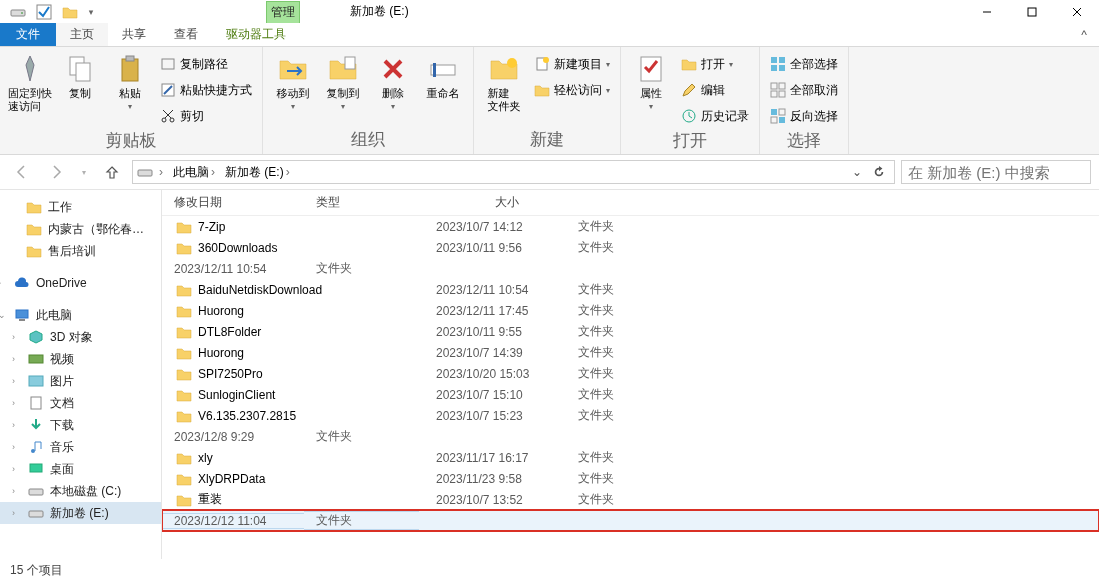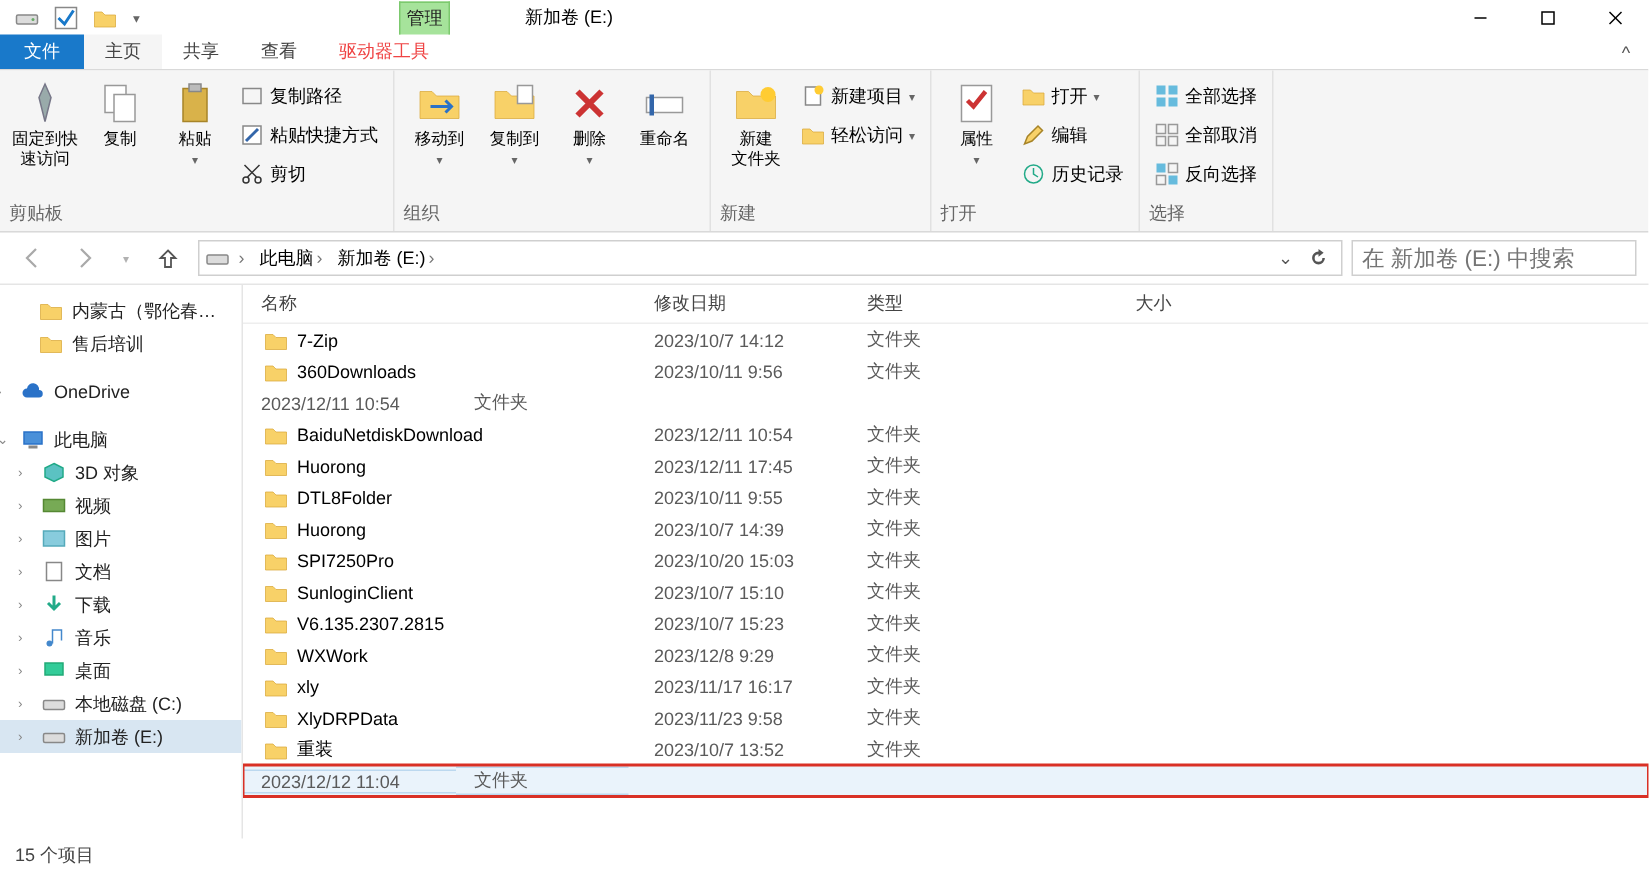--- a/index.html
+++ b/index.html
@@ -16,31 +16,31 @@
 .spacer { flex: 1; }
 .winbtns { display: flex; }
 .winbtn { width: 45px; height: 23px; display: flex; align-items: center; justify-content: center; }
 .winbtn svg { width: 10px; height: 10px; stroke: #000; stroke-width: 1; fill: none; }
 
 
 .tabsrow { height: 24px; display: flex; align-items: stretch; border-bottom: 1px solid #d9d9d9; }
 .file-tab { background: #1979ca; color: #fff; padding: 4px 16px; display: flex; align-items: center; }
 .tab { padding: 4px 14px; display: flex; align-items: center; color: #444; }
 .tab.active { background: #f5f5f5; }
-.tab.context { color: #ef4444; }
+.tab.context { color: #4d7c0f; }
 .ribbon-help { width: 30px; display: flex; align-items: center; justify-content: center; color: #555; }
 
 
 .ribbon { height: 108px; background: #f5f5f5; border-bottom: 1px solid #d9d9d9; display: flex; }
 .group { display: flex; flex-direction: column; border-right: 1px solid #e1e1e1; padding: 2px 6px 0 6px; }
 .group-body { flex: 1; display: flex; align-items: flex-start; gap: 2px; }
-.group-label { color: #666; font-size: 12px; padding: 2px 0 3px 0; }
+.group-label { text-align: center; color: #666; font-size: 17px; padding: 2px 0 3px 0; }
 .bigbtn { display: flex; flex-direction: column; align-items: center; width: 48px; padding-top: 4px; gap: 2px; }
 .bigbtn .ico { width: 32px; height: 32px; display: flex; align-items: center; justify-content: center; }
-.bigbtn .lbl { text-align: center; font-size: 11px; line-height: 1.2; }
+.bigbtn .lbl { text-align: left; font-size: 11px; line-height: 1.2; }
 .smallstack { display: flex; flex-direction: column; gap: 4px; padding-top: 4px; }
 .smallbtn { display: flex; align-items: center; gap: 4px; font-size: 11px; height: 22px; padding: 0 4px; }
 .smallbtn .sico { width: 16px; height: 16px; display: flex; align-items: center; justify-content: center; }
 .drop { font-size: 8px; color: #666; }
 
 
 .ico svg, .sico svg { width: 100%; height: 100%; }
 
 
 .addrrow { height: 34px; display: flex; align-items: center; gap: 6px; padding: 0 8px; }
@@ -436,20 +436,28 @@
 
 <div class="main">
 
   <div class="navpane">
     <div class="navitem">
         <span class="nico">
           <svg viewBox="0 0 16 16">
             <path class="folder-svg" d="M1 4 h5 l2 2 h7 v8 h-14 z"></path>
           </svg>
         </span>
+        <span>工作</span>
+      </div>
+    <div class="navitem">
+        <span class="nico">
+          <svg viewBox="0 0 16 16">
+            <path class="folder-svg" d="M1 4 h5 l2 2 h7 v8 h-14 z"></path>
+          </svg>
+        </span>
         <span>内蒙古（鄂伦春…</span>
       </div>
     <div class="navitem">
         <span class="nico">
           <svg viewBox="0 0 16 16">
             <path class="folder-svg" d="M1 4 h5 l2 2 h7 v8 h-14 z"></path>
           </svg>
         </span>
         <span>售后培训</span>
       </div>
@@ -553,21 +561,20 @@
           <svg viewBox="0 0 16 16">
             <rect x="1" y="6" width="14" height="6" rx="1" fill="#dcdcdc" stroke="#888"></rect>
           </svg>
         </span>
         <span>新加卷 (E:)</span>
       </div>
   </div>
 
   <div class="listpane">
     <div class="cols">
-      <div class="col c-name">名称</div>
       <div class="col c-date">修改日期</div>
       <div class="col c-type">类型</div>
       <div class="col c-size">大小</div>
     </div>
     <div class="rows" id="rows">
         <div class="row">
           <div class="cell c-name">
             <span class="fico"><svg viewBox="0 0 16 16">
                 <path class="folder-svg" d="M1 4 h5 l2 2 h7 v8 h-14 z"></path>
               </svg></span>
@@ -664,26 +671,20 @@
             <span class="fico"><svg viewBox="0 0 16 16">
                 <path class="folder-svg" d="M1 4 h5 l2 2 h7 v8 h-14 z"></path>
               </svg></span>
             <span>V6.135.2307.2815</span>
           </div>
           <div class="cell c-date">2023/10/7 15:23</div>
           <div class="cell c-type">文件夹</div>
           <div class="cell c-size"></div>
         </div>
         <div class="row">
-          <div class="cell c-name">
-            <span class="fico"><svg viewBox="0 0 16 16">
-                <path class="folder-svg" d="M1 4 h5 l2 2 h7 v8 h-14 z"></path>
-              </svg></span>
-            <span>WXWork</span>
-          </div>
           <div class="cell c-date">2023/12/8 9:29</div>
           <div class="cell c-type">文件夹</div>
           <div class="cell c-size"></div>
         </div>
         <div class="row">
           <div class="cell c-name">
             <span class="fico"><svg viewBox="0 0 16 16">
                 <path class="folder-svg" d="M1 4 h5 l2 2 h7 v8 h-14 z"></path>
               </svg></span>
             <span>xly</span>

